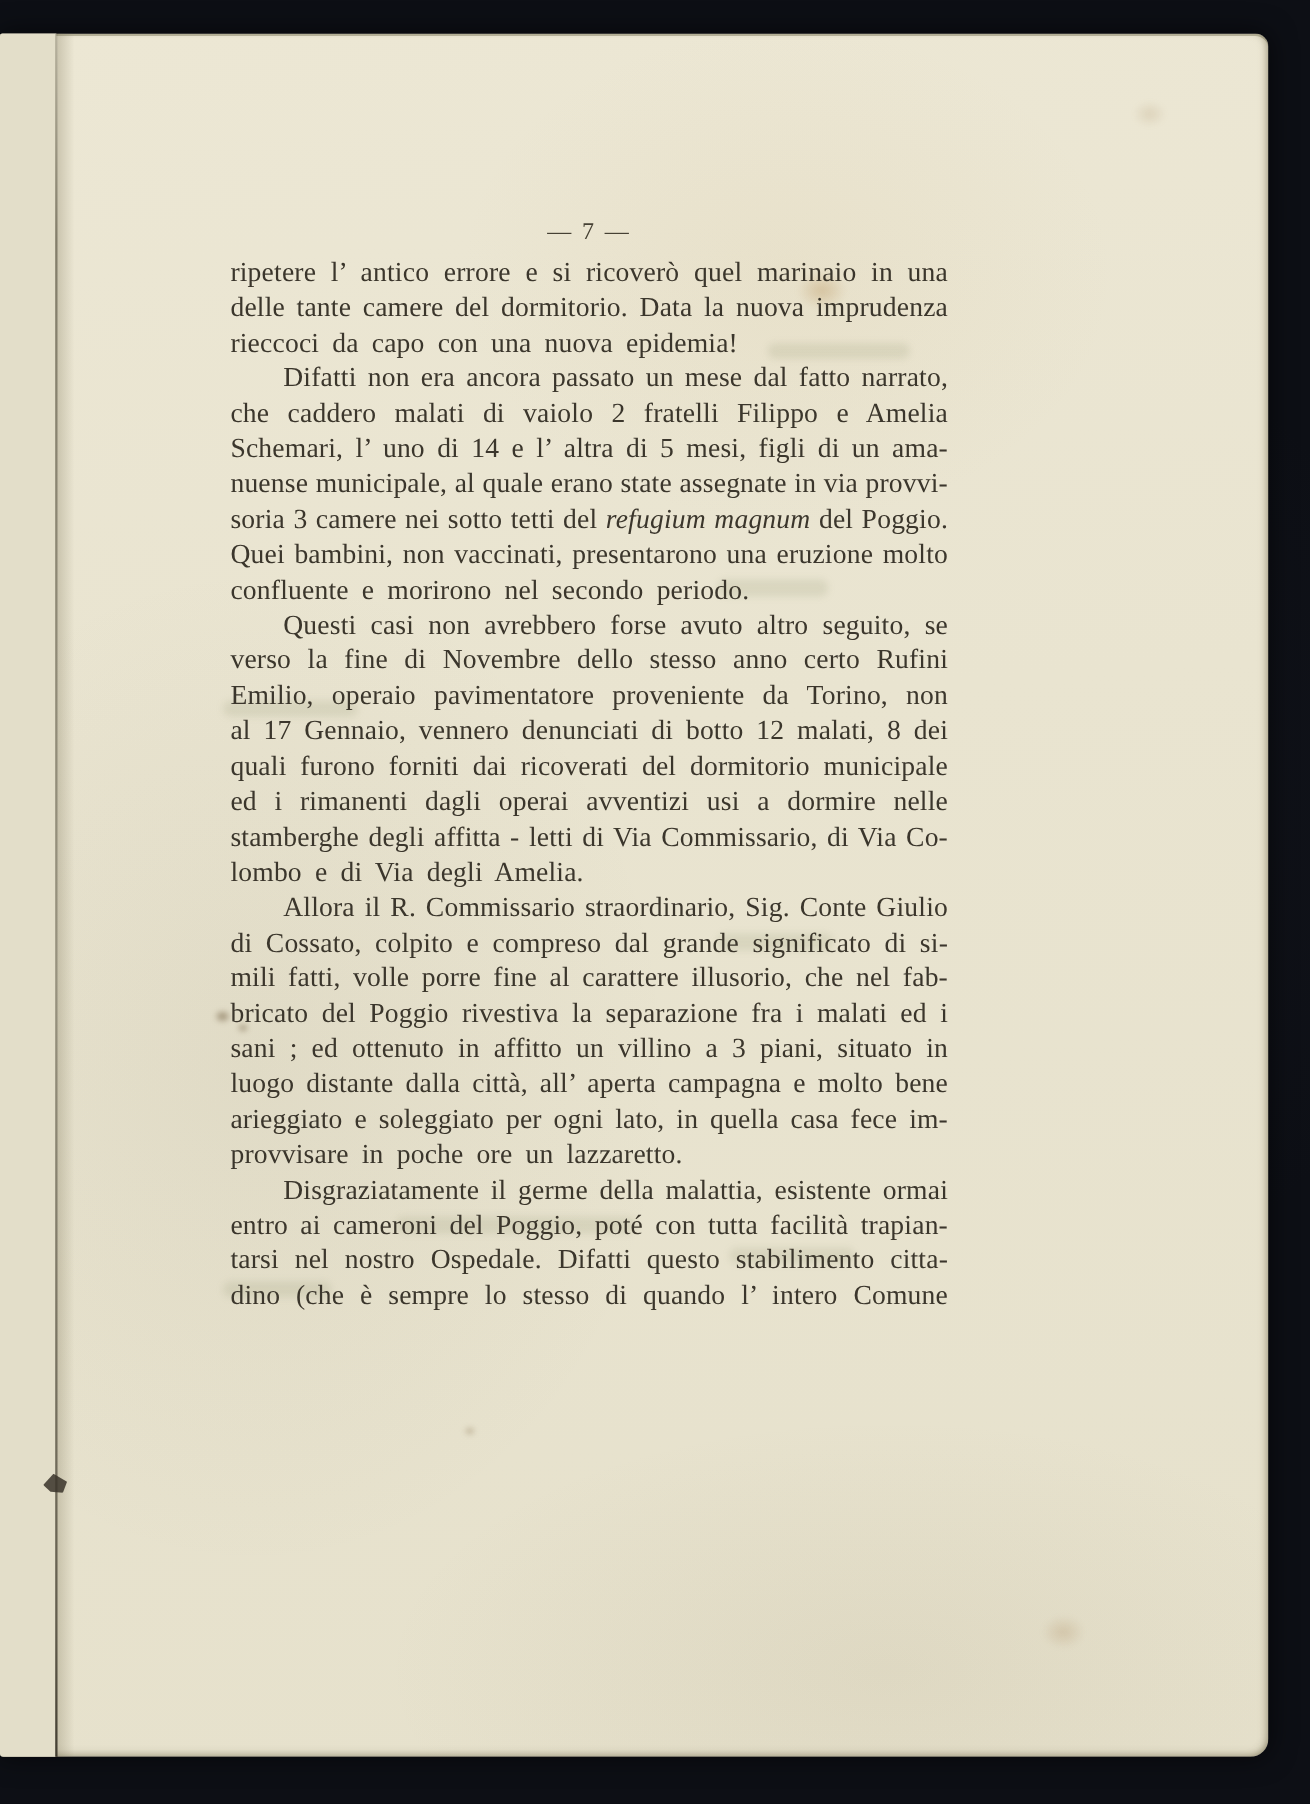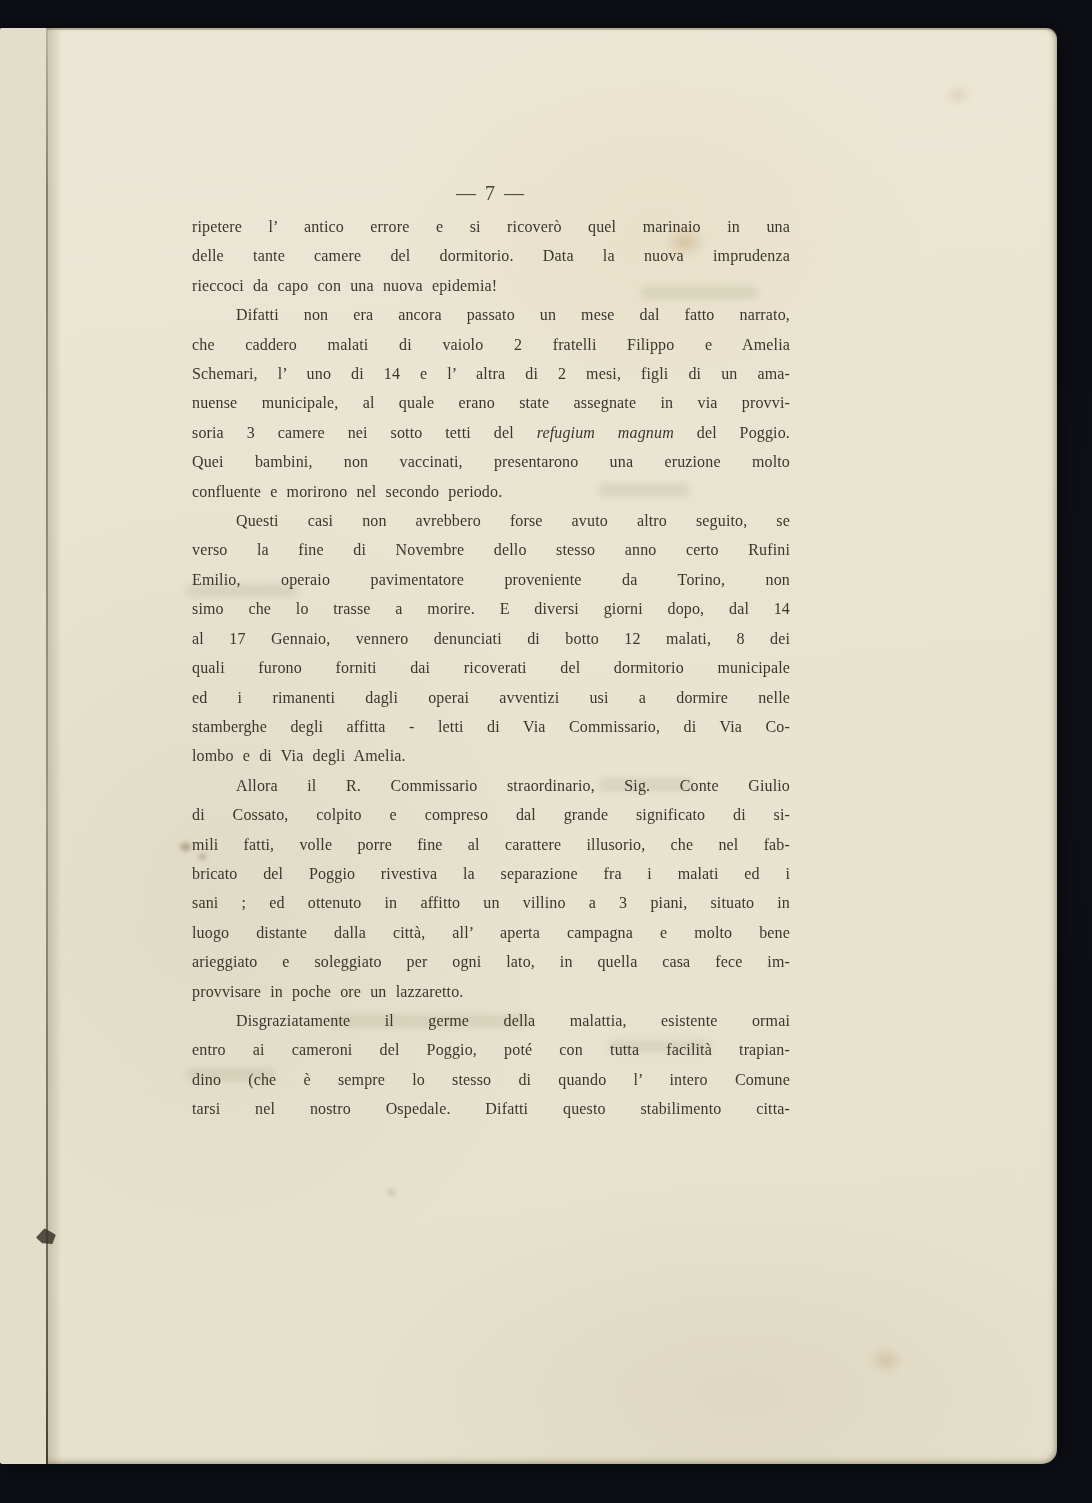--- a/index.html
+++ b/index.html
@@ -53,21 +53,21 @@
   }
   .content { position: absolute; left: 192px; top: 152px; width: 598px; }
   .pagenum {
     text-align: center;
     font-size: 20px; line-height: 26px;
     color: #464134;
     letter-spacing: 2px;
     margin-bottom: 6px;
   }
   .line {
-    font-size: 16px;
+    font-size: 23px;
     line-height: 29.4px;
     color: #3b362c;
     text-align: justify;
     text-align-last: justify;
     letter-spacing: 0.15px;
     white-space: nowrap;
     font-family: Liberation Serif, serif;
   }
   .line.indent { text-indent: 44px; }
   .line.last { text-align-last: left; word-spacing: 5px; white-space: normal; }
@@ -130,32 +130,31 @@
 
       <div class="para">
         <div class="line">ripetere l’ antico errore e si ricoverò quel marinaio in una</div>
         <div class="line">delle tante camere del dormitorio. Data la nuova imprudenza</div>
         <div class="line last">rieccoci da capo con una nuova epidemia!</div>
       </div>
 
       <div class="para">
         <div class="line indent">Difatti non era ancora passato un mese dal fatto narrato,</div>
         <div class="line">che caddero malati di vaiolo 2 fratelli Filippo e Amelia</div>
-        <div class="line">Schemari, l’ uno di 14 e l’ altra di 2 mesi, figli di un ama-</div>
+        <div class="line">Schemari, l’ uno di 14 e l’ altra di 5 mesi, figli di un ama-</div>
         <div class="line">nuense municipale, al quale erano state assegnate in via provvi-</div>
         <div class="line"><span>soria 3 camere nei sotto tetti del</span> <em>refugium magnum</em> <span>del Poggio.</span></div>
         <div class="line">Quei bambini, non vaccinati, presentarono una eruzione molto</div>
         <div class="line last">confluente e morirono nel secondo periodo.</div>
       </div>
 
       <div class="para">
         <div class="line indent">Questi casi non avrebbero forse avuto altro seguito, se</div>
         <div class="line">verso la fine di Novembre dello stesso anno certo Rufini</div>
         <div class="line">Emilio, operaio pavimentatore proveniente da Torino, non</div>
-        <div class="line">simo che lo trasse a morire. E diversi giorni dopo, dal 14</div>
         <div class="line">al 17 Gennaio, vennero denunciati di botto 12 malati, 8 dei</div>
         <div class="line">quali furono forniti dai ricoverati del dormitorio municipale</div>
         <div class="line">ed i rimanenti dagli operai avventizi usi a dormire nelle</div>
         <div class="line">stamberghe degli affitta - letti di Via Commissario, di Via Co-</div>
         <div class="line last">lombo e di Via degli Amelia.</div>
       </div>
 
       <div class="para">
         <div class="line indent">Allora il R. Commissario straordinario, Sig. Conte Giulio</div>
         <div class="line">di Cossato, colpito e compreso dal grande significato di si-</div>
@@ -163,18 +162,18 @@
         <div class="line">bricato del Poggio rivestiva la separazione fra i malati ed i</div>
         <div class="line">sani ; ed ottenuto in affitto un villino a 3 piani, situato in</div>
         <div class="line">luogo distante dalla città, all’ aperta campagna e molto bene</div>
         <div class="line">arieggiato e soleggiato per ogni lato, in quella casa fece im-</div>
         <div class="line last">provvisare in poche ore un lazzaretto.</div>
       </div>
 
       <div class="para">
         <div class="line indent">Disgraziatamente il germe della malattia, esistente ormai</div>
         <div class="line">entro ai cameroni del Poggio, poté con tutta facilità trapian-</div>
+        <div class="line">tarsi nel nostro Ospedale. Difatti questo stabilimento citta-</div>
         <div class="line">dino (che è sempre lo stesso di quando l’ intero Comune</div>
-        <div class="line">tarsi nel nostro Ospedale. Difatti questo stabilimento citta-</div>
       </div>
     </div>
   </div>
 </div>
 
 </body></html>

